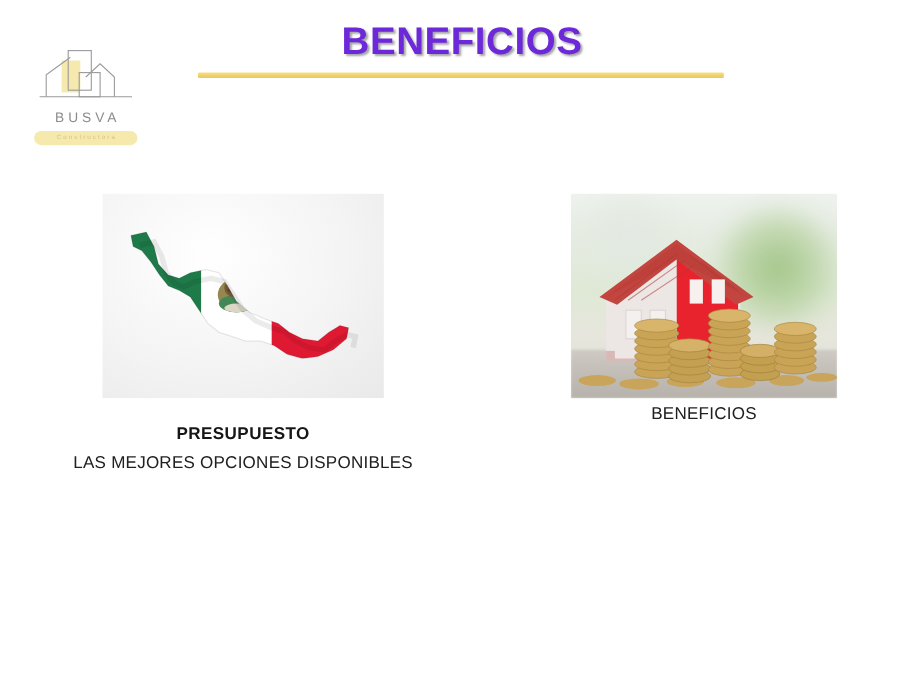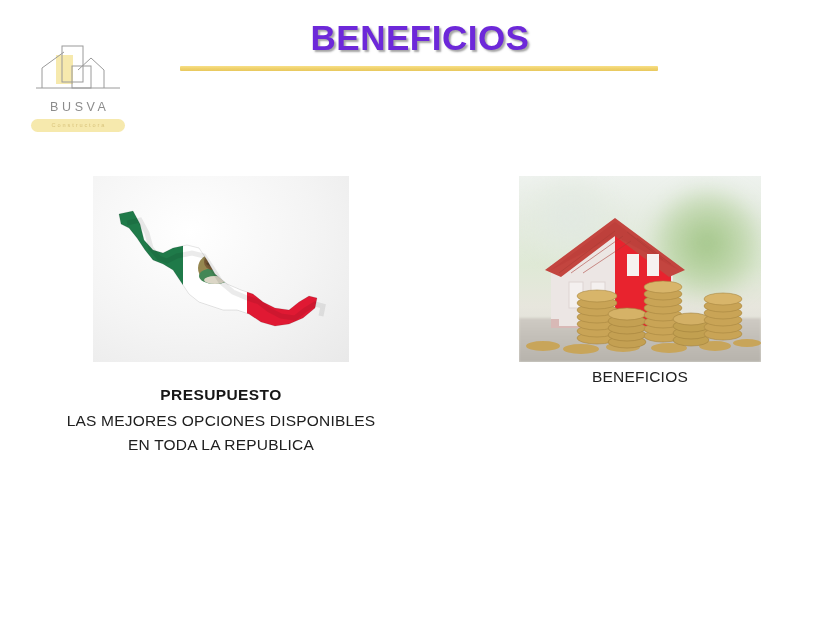--- a/index.html
+++ b/index.html
@@ -239,21 +239,20 @@
                L172 128 L158 124 L146 116 L134 112 L120 112 L108 108 L96 104
                L86 96 L78 84 L70 72 L60 66 L50 62 L42 52 L34 40 L26 30 L18 26 Z" fill="none" stroke="rgba(0,0,0,0.10)" stroke-width="1"></path>
       <path d="M20 20 L33 17 L40 30 L44 45 L52 55 L60 58 L70 53 L85 50 L97 53
                L105 65 L114 79 L126 89 L140 95 L152 99 L162 107 L174 113
                L188 115 L198 107 L208 101 L216 103 L214 113" fill="none" stroke="rgba(0,0,0,0.08)" stroke-width="5" transform="translate(4,5)"></path>
     </svg>
   </div>
   <div class="caption-heading">PRESUPUESTO</div>
   <div class="caption-body">
     <div>LAS MEJORES OPCIONES DISPONIBLES</div>
-    <div>EN TODA LA REPUBLICA</div>
   </div>
 </div>
 
 <div class="column right">
   <div class="photo-frame photo-right">
     <div class="hc-bg"></div>
     <div class="hc-blur-green2"></div>
     <div class="hc-blur-green"></div>
     <div class="hc-table"></div>
     <svg class="hc-svg" viewBox="0 0 242 186" aria-hidden="true">

